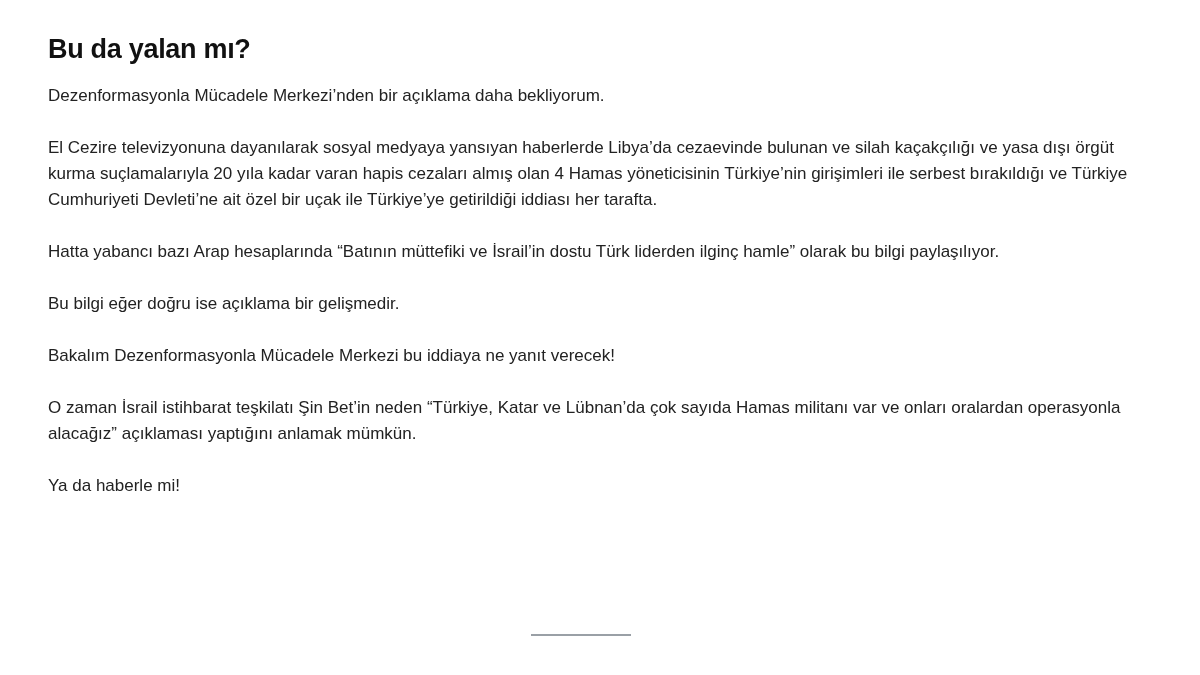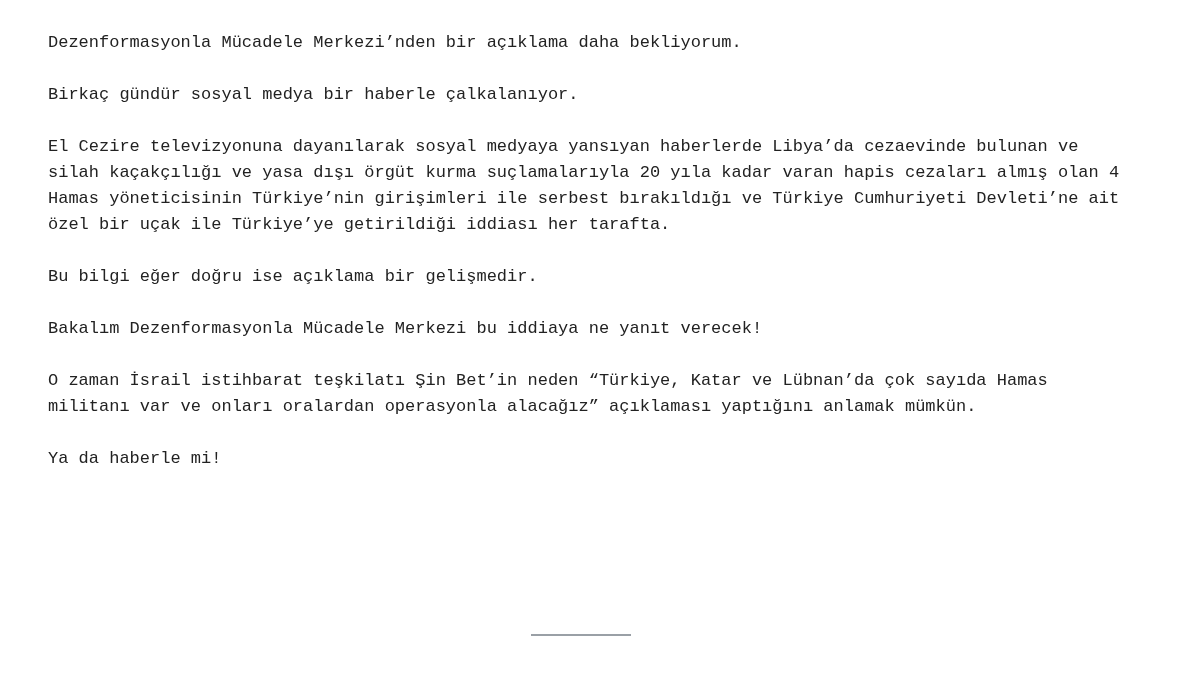--- a/index.html
+++ b/index.html
@@ -23,41 +23,42 @@
     .title {
       font-family: "Liberation Sans", sans-serif;
       font-weight: bold;
       font-size: 27px;
       line-height: 38px;
       margin: 0 0 15px 0;
       color: #111111;
       letter-spacing: -0.3px;
     }
     .para {
-      font-family: Liberation Mono, monospace;
+      font-family: Liberation Sans, sans-serif;
       font-size: 17px;
       line-height: 26px;
       margin: 0 0 26px 0;
       color: #222222;
     }
     .divider {
       position: absolute;
       left: 531px;
       top: 634px;
       width: 100px;
       height: 2px;
       background: #9aa0a6;
     }
   </style>
 </head>
 <body>
 
 <div class="article">
+  <h1 class="title">Bu da yalan mı?</h1>
   <p class="para">Dezenformasyonla Mücadele Merkezi’nden bir açıklama daha bekliyorum.</p>
-  <p class="para">Birkaç gündür sosyal medya bir haberle çalkalanıyor.</p>
   <p class="para">El Cezire televizyonuna dayanılarak sosyal medyaya yansıyan haberlerde Libya’da cezaevinde bulunan ve silah kaçakçılığı ve yasa dışı örgüt kurma suçlamalarıyla 20 yıla kadar varan hapis cezaları almış olan 4 Hamas yöneticisinin Türkiye’nin girişimleri ile serbest bırakıldığı ve Türkiye Cumhuriyeti Devleti’ne ait özel bir uçak ile Türkiye’ye getirildiği iddiası her tarafta.</p>
+  <p class="para">Hatta yabancı bazı Arap hesaplarında “Batının müttefiki ve İsrail’in dostu Türk liderden ilginç hamle” olarak bu bilgi paylaşılıyor.</p>
   <p class="para">Bu bilgi eğer doğru ise açıklama bir gelişmedir.</p>
   <p class="para">Bakalım Dezenformasyonla Mücadele Merkezi bu iddiaya ne yanıt verecek!</p>
   <p class="para">O zaman İsrail istihbarat teşkilatı Şin Bet’in neden “Türkiye, Katar ve Lübnan’da çok sayıda Hamas militanı var ve onları oralardan operasyonla alacağız” açıklaması yaptığını anlamak mümkün.</p>
   <p class="para">Ya da haberle mi!</p>
 </div>
 
 <div class="divider"></div>
 
 </body></html>

